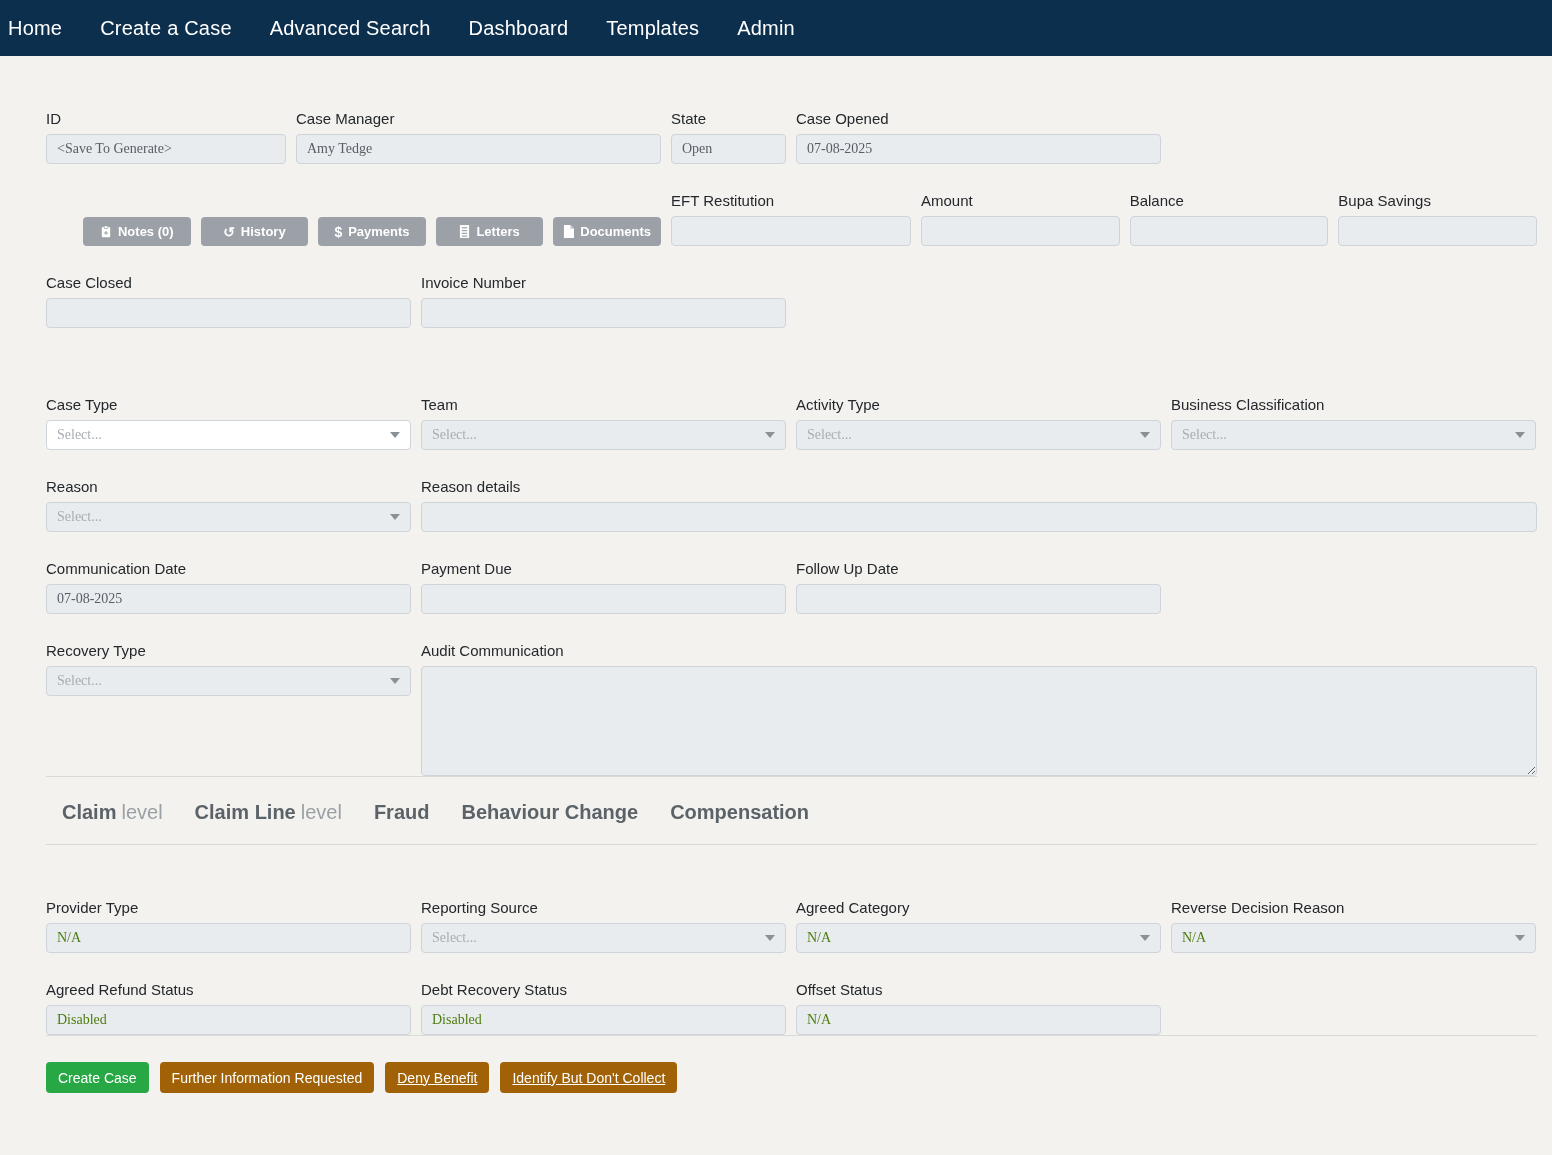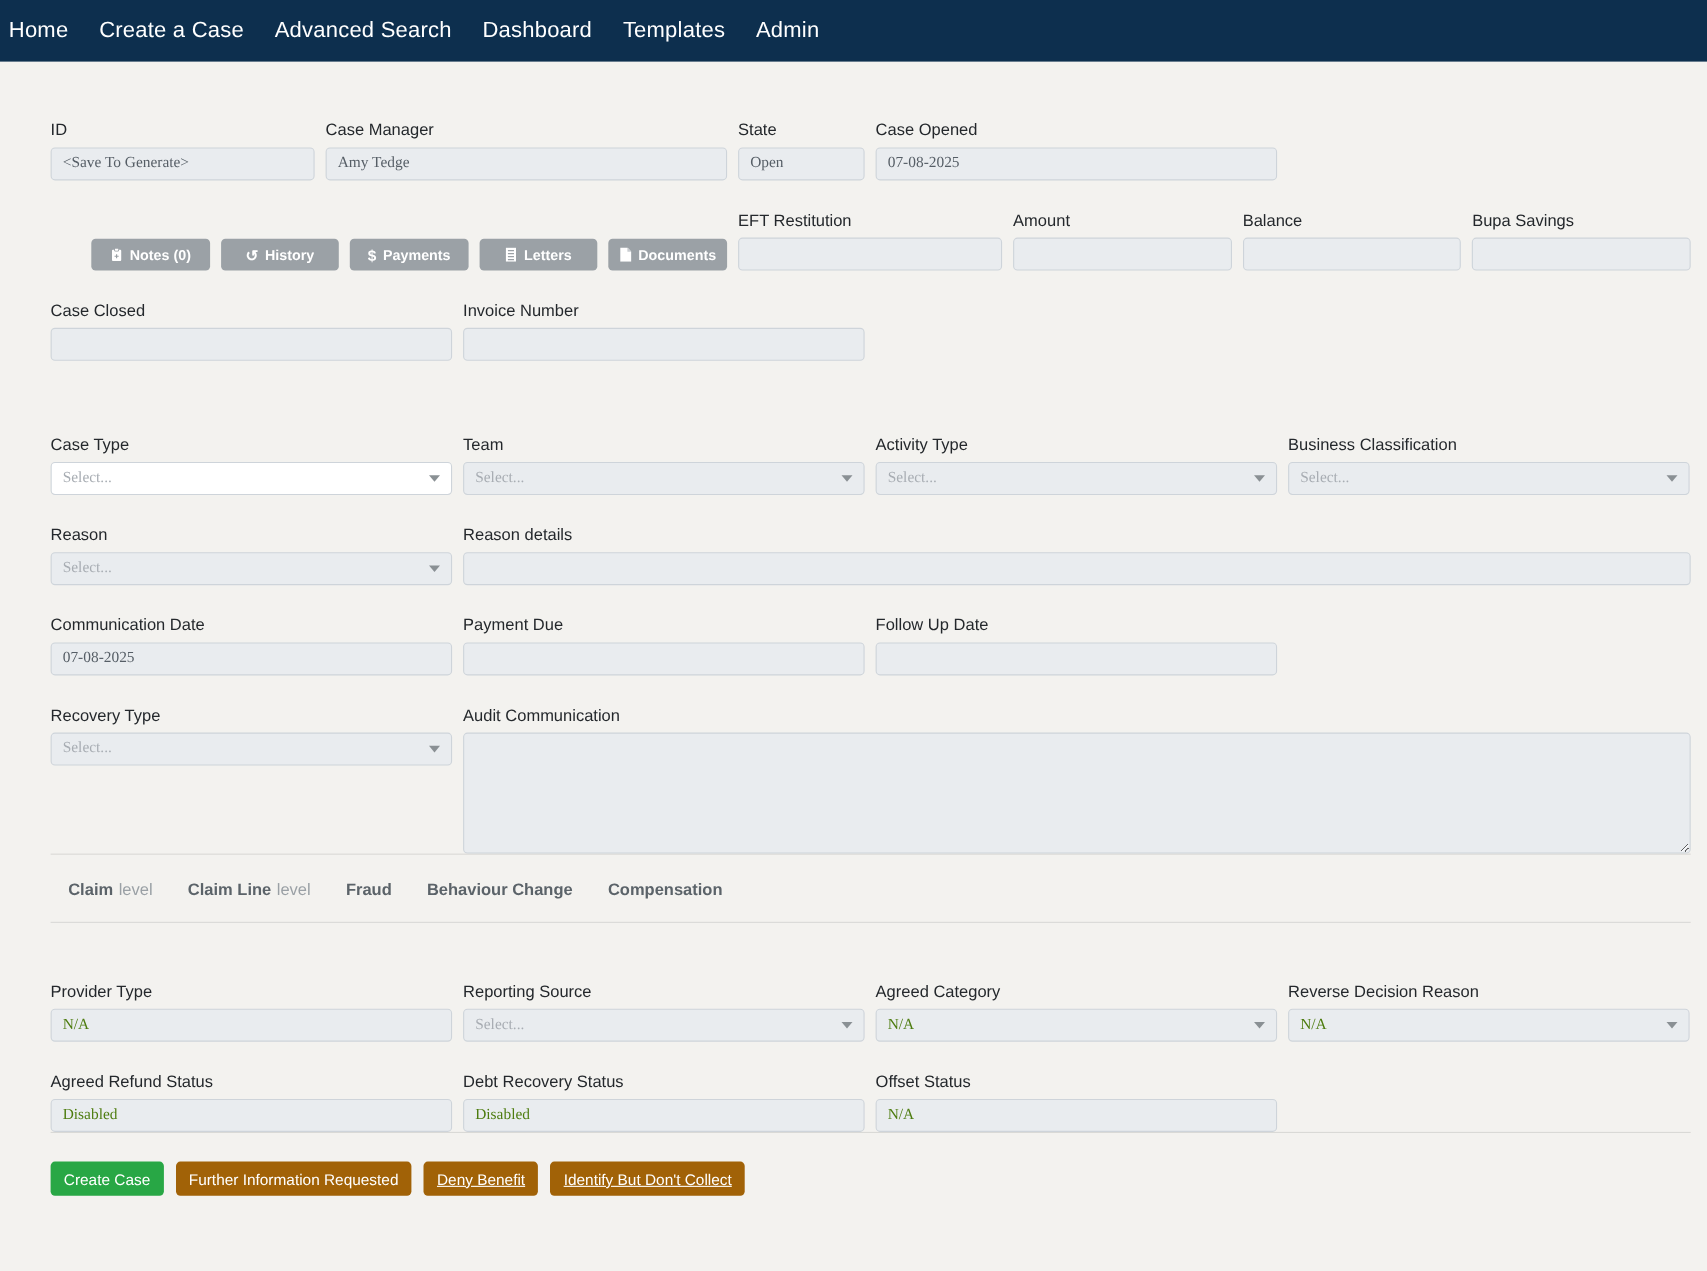--- a/index.html
+++ b/index.html
@@ -7,21 +7,21 @@
   body {
     width:1552px; min-height:1155px;
     background:#f3f2ef;
     font-family:"Liberation Sans", sans-serif;
     color:#212529;
   }
   
   .navbar {
     background:#0d2f4e; height:56px;
     display:flex; align-items:center;
-    padding:0 8px; gap:28px;
+    padding:0 8px; gap:38px;
   }
   .navbar a {
     color:#ffffff; text-decoration:none;
     font-size:20px; letter-spacing:.2px; cursor:pointer;
   }
   
   .content { padding:54px 15px 0 46px; }
   .row { display:flex; gap:10px; margin-bottom:28px; align-items:flex-end; }
   .field label {
     display:block; font-size:15px; color:#24282c; margin-bottom:7px;
@@ -60,21 +60,21 @@
     font-family:"Liberation Sans", sans-serif;
     display:flex; align-items:center; justify-content:center; gap:6px;
     cursor:pointer;
   }
   .gbtn .ic { display:inline-flex; align-items:center; font-size:14px; line-height:1; }
   
   hr.div { border:none; border-top:1px solid #d9d9d6; margin:0; }
   .hr-a { margin-top:40px; }
   .tabs {
     display:flex; gap:32px; padding:24px 0 20px 16px;
-    font-size:15px;
+    font-size:20px;
   }
   .tab { display:inline-flex; gap:5px; cursor:pointer; }
   .tab .strong { font-weight:bold; color:#5b6369; }
   .tab .rest { color:#9aa0a5; }
   .tab .rest:empty { display:none; }
   .section-gap { margin-top:54px; }
   
   .actions { display:flex; gap:11px; margin-top:26px; padding-bottom:12px; }
   .abtn {
     height:31px; padding:0 12px;

